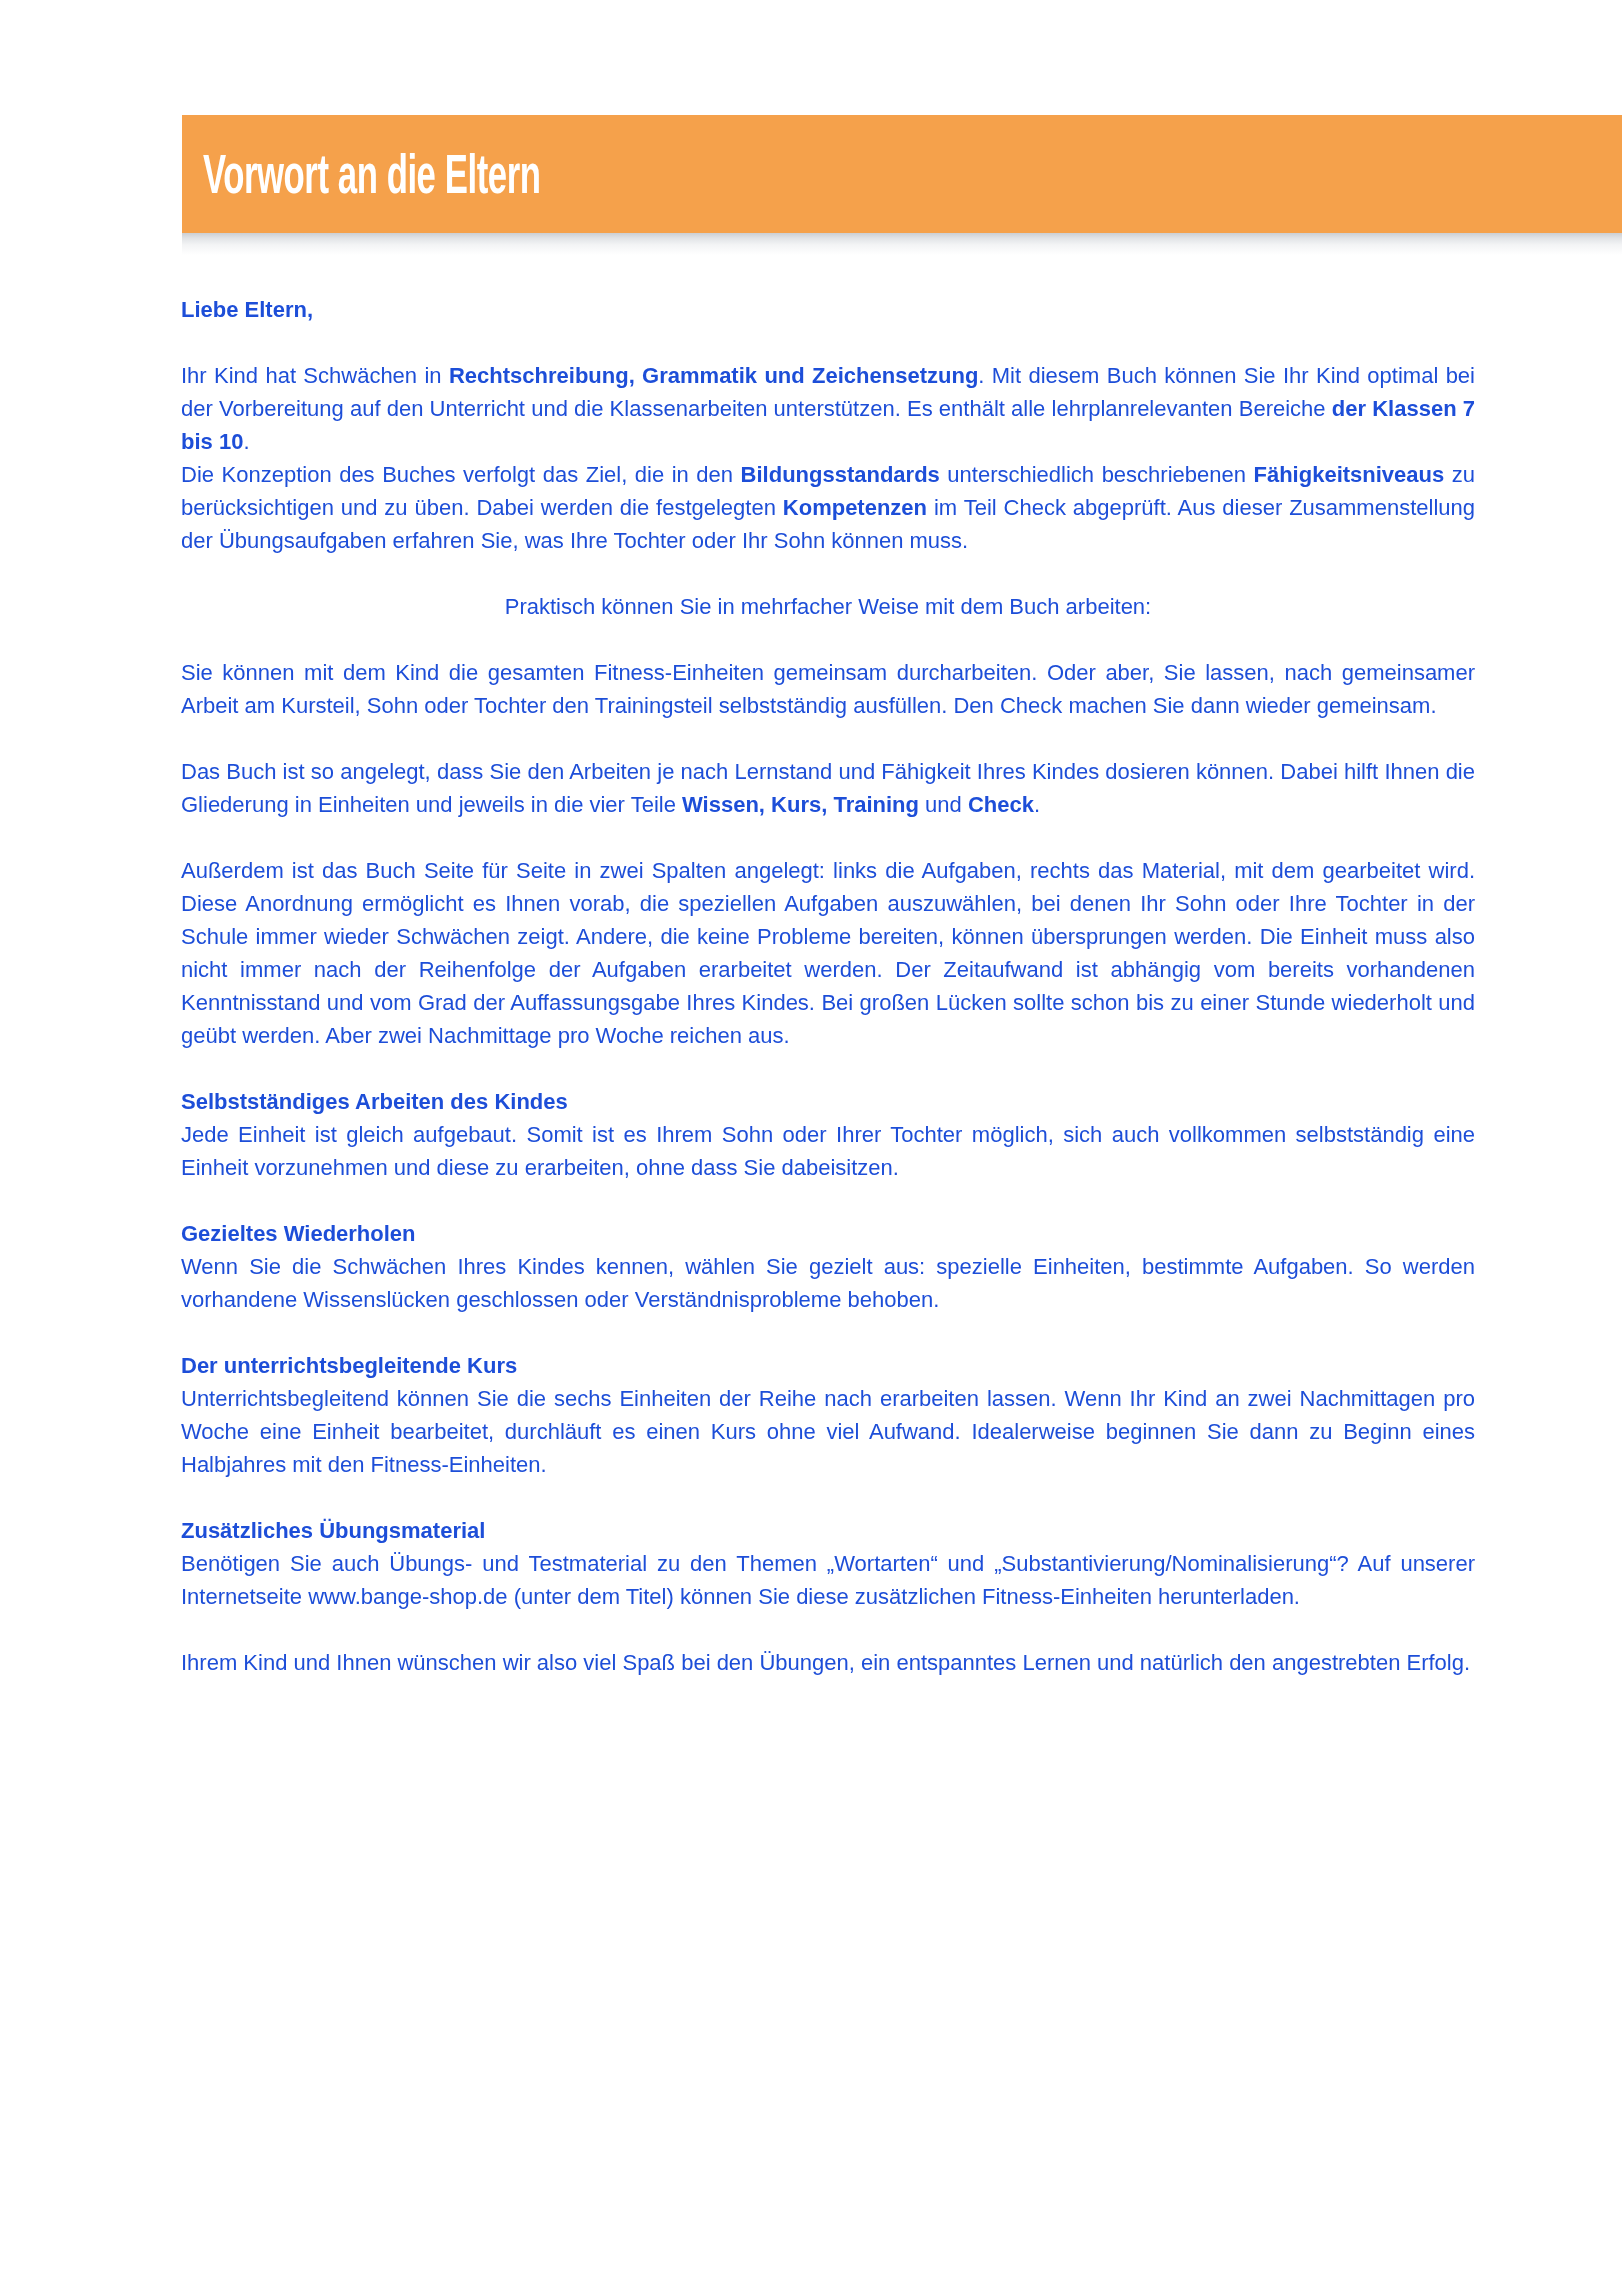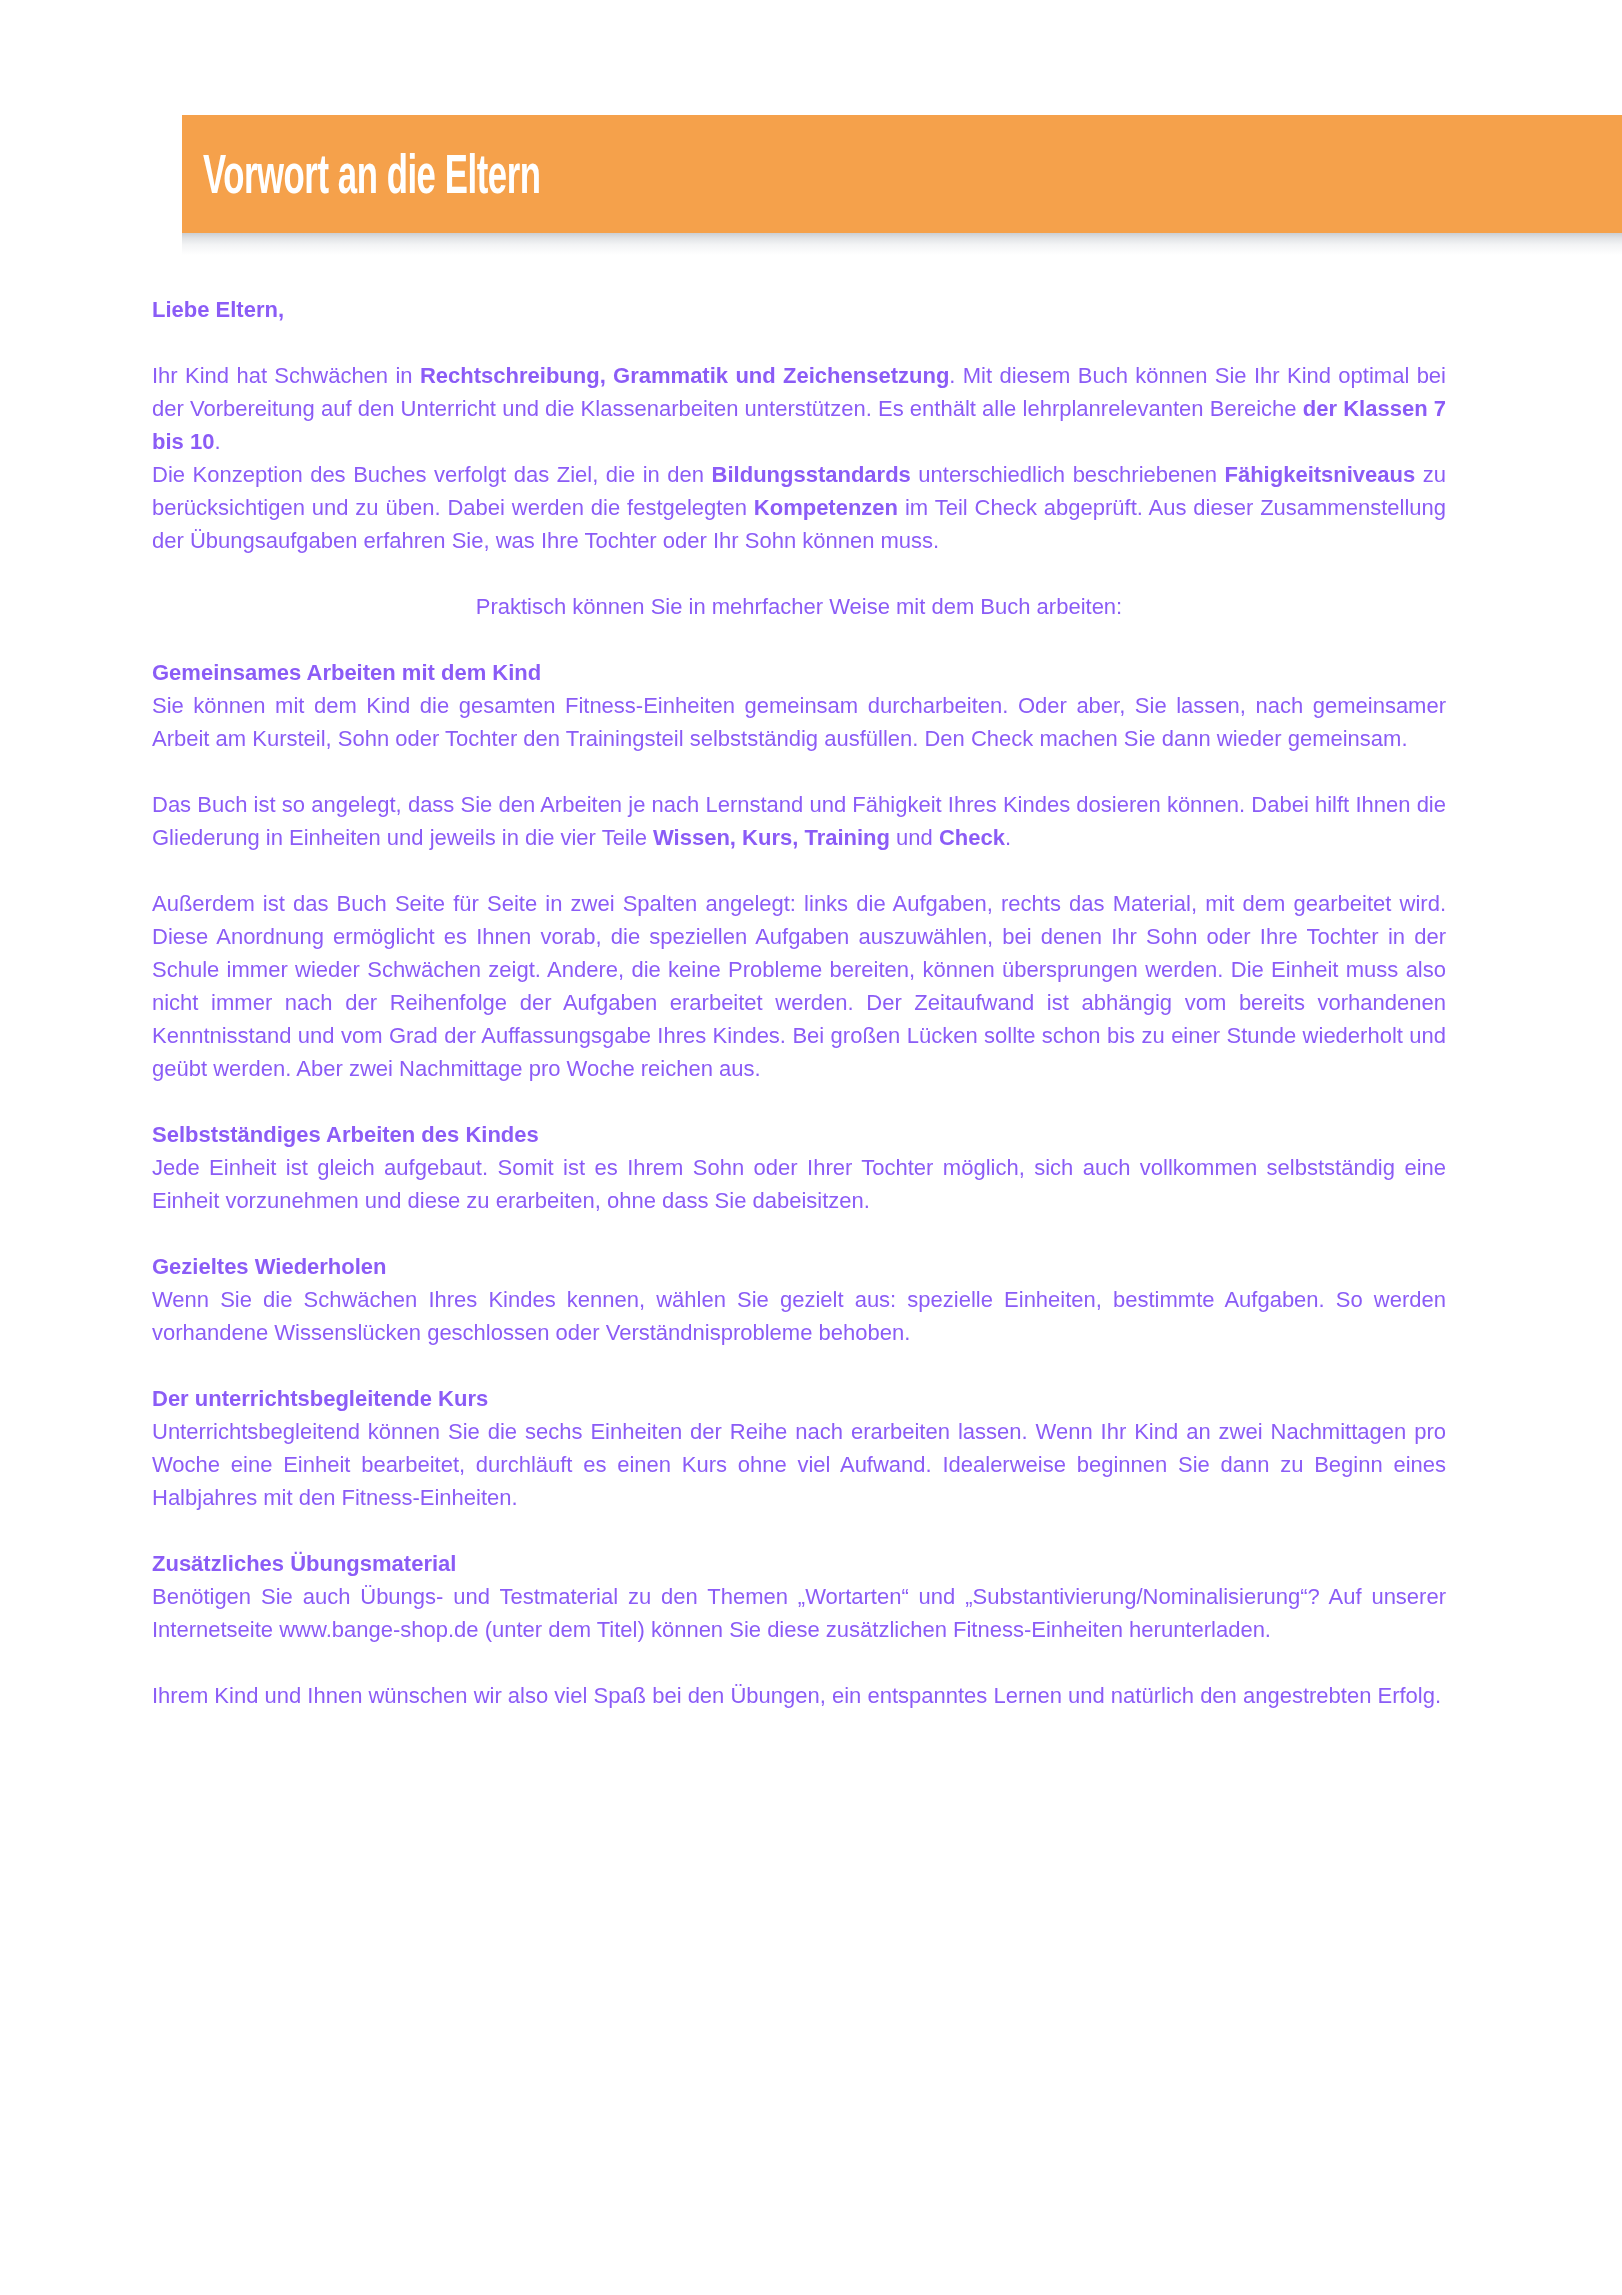--- a/index.html
+++ b/index.html
@@ -59,24 +59,24 @@
     font-weight: 700;
     letter-spacing: -0.7px;
     transform: translateY(-50%) scaleX(0.62);
     transform-origin: left center;
     white-space: nowrap;
   }
 
   
   .content {
     position: absolute;
-    left: 152px;
+    left: 181px;
     top: 293px;
     width: 1294px;
-    color: #8b5cf6;
+    color: #1d4ed8;
     font-size: 22px;
     line-height: 33px;
     font-stretch: condensed;
   }
 
   .content p {
     margin: 0;
     text-align: justify;
     font-size: 22px;
     line-height: 33px;
@@ -122,21 +122,20 @@
     <p><span>Ihr Kind hat Schwächen in </span><b>Rechtschreibung, Grammatik und Zeichensetzung</b><span>. Mit diesem Buch können Sie Ihr Kind optimal bei der Vorbereitung auf den Unterricht und die Klassenarbeiten unterstützen. Es enthält alle lehrplanrelevanten Bereiche </span><b>der Klassen 7 bis 10</b><span>.</span></p>
 
     <p><span>Die Konzeption des Buches verfolgt das Ziel, die in den </span><b>Bildungsstandards</b><span> unterschiedlich beschriebenen </span><b>Fähigkeitsniveaus</b><span> zu berücksichtigen und zu üben. Dabei werden die festgelegten </span><b>Kompetenzen</b><span> im Teil Check abgeprüft. Aus dieser Zusammenstellung der Übungsaufgaben erfahren Sie, was Ihre Tochter oder Ihr Sohn können muss.</span></p>
 
     <div class="gap-lg"></div>
 
     <p class="last-of-para">Praktisch können Sie in mehrfacher Weise mit dem Buch arbeiten:</p>
 
     <div class="gap-lg"></div>
 
-    <p class="sec-head">Gemeinsames Arbeiten mit dem Kind</p>
     <p>Sie können mit dem Kind die gesamten Fitness-Einheiten gemeinsam durcharbeiten. Oder aber, Sie lassen, nach gemeinsamer Arbeit am Kursteil, Sohn oder Tochter den Trainingsteil selbstständig ausfüllen. Den Check machen Sie dann wieder gemeinsam.</p>
 
     <div class="gap-lg"></div>
 
     <p><span>Das Buch ist so angelegt, dass Sie den Arbeiten je nach Lernstand und Fähigkeit Ihres Kindes dosieren können. Dabei hilft Ihnen die Gliederung in Einheiten und jeweils in die vier Teile </span><b>Wissen, Kurs, Training</b><span> und </span><b>Check</b><span>.</span></p>
 
     <div class="gap-lg"></div>
 
     <p>Außerdem ist das Buch Seite für Seite in zwei Spalten angelegt: links die Aufgaben, rechts das Material, mit dem gearbeitet wird. Diese Anordnung ermöglicht es Ihnen vorab, die speziellen Aufgaben auszuwählen, bei denen Ihr Sohn oder Ihre Tochter in der Schule immer wieder Schwächen zeigt. Andere, die keine Probleme bereiten, können übersprungen werden. Die Einheit muss also nicht immer nach der Reihenfolge der Aufgaben erarbeitet werden. Der Zeitaufwand ist abhängig vom bereits vorhandenen Kenntnisstand und vom Grad der Auffassungsgabe Ihres Kindes. Bei großen Lücken sollte schon bis zu einer Stunde wiederholt und geübt werden. Aber zwei Nachmittage pro Woche reichen aus.</p>
 

